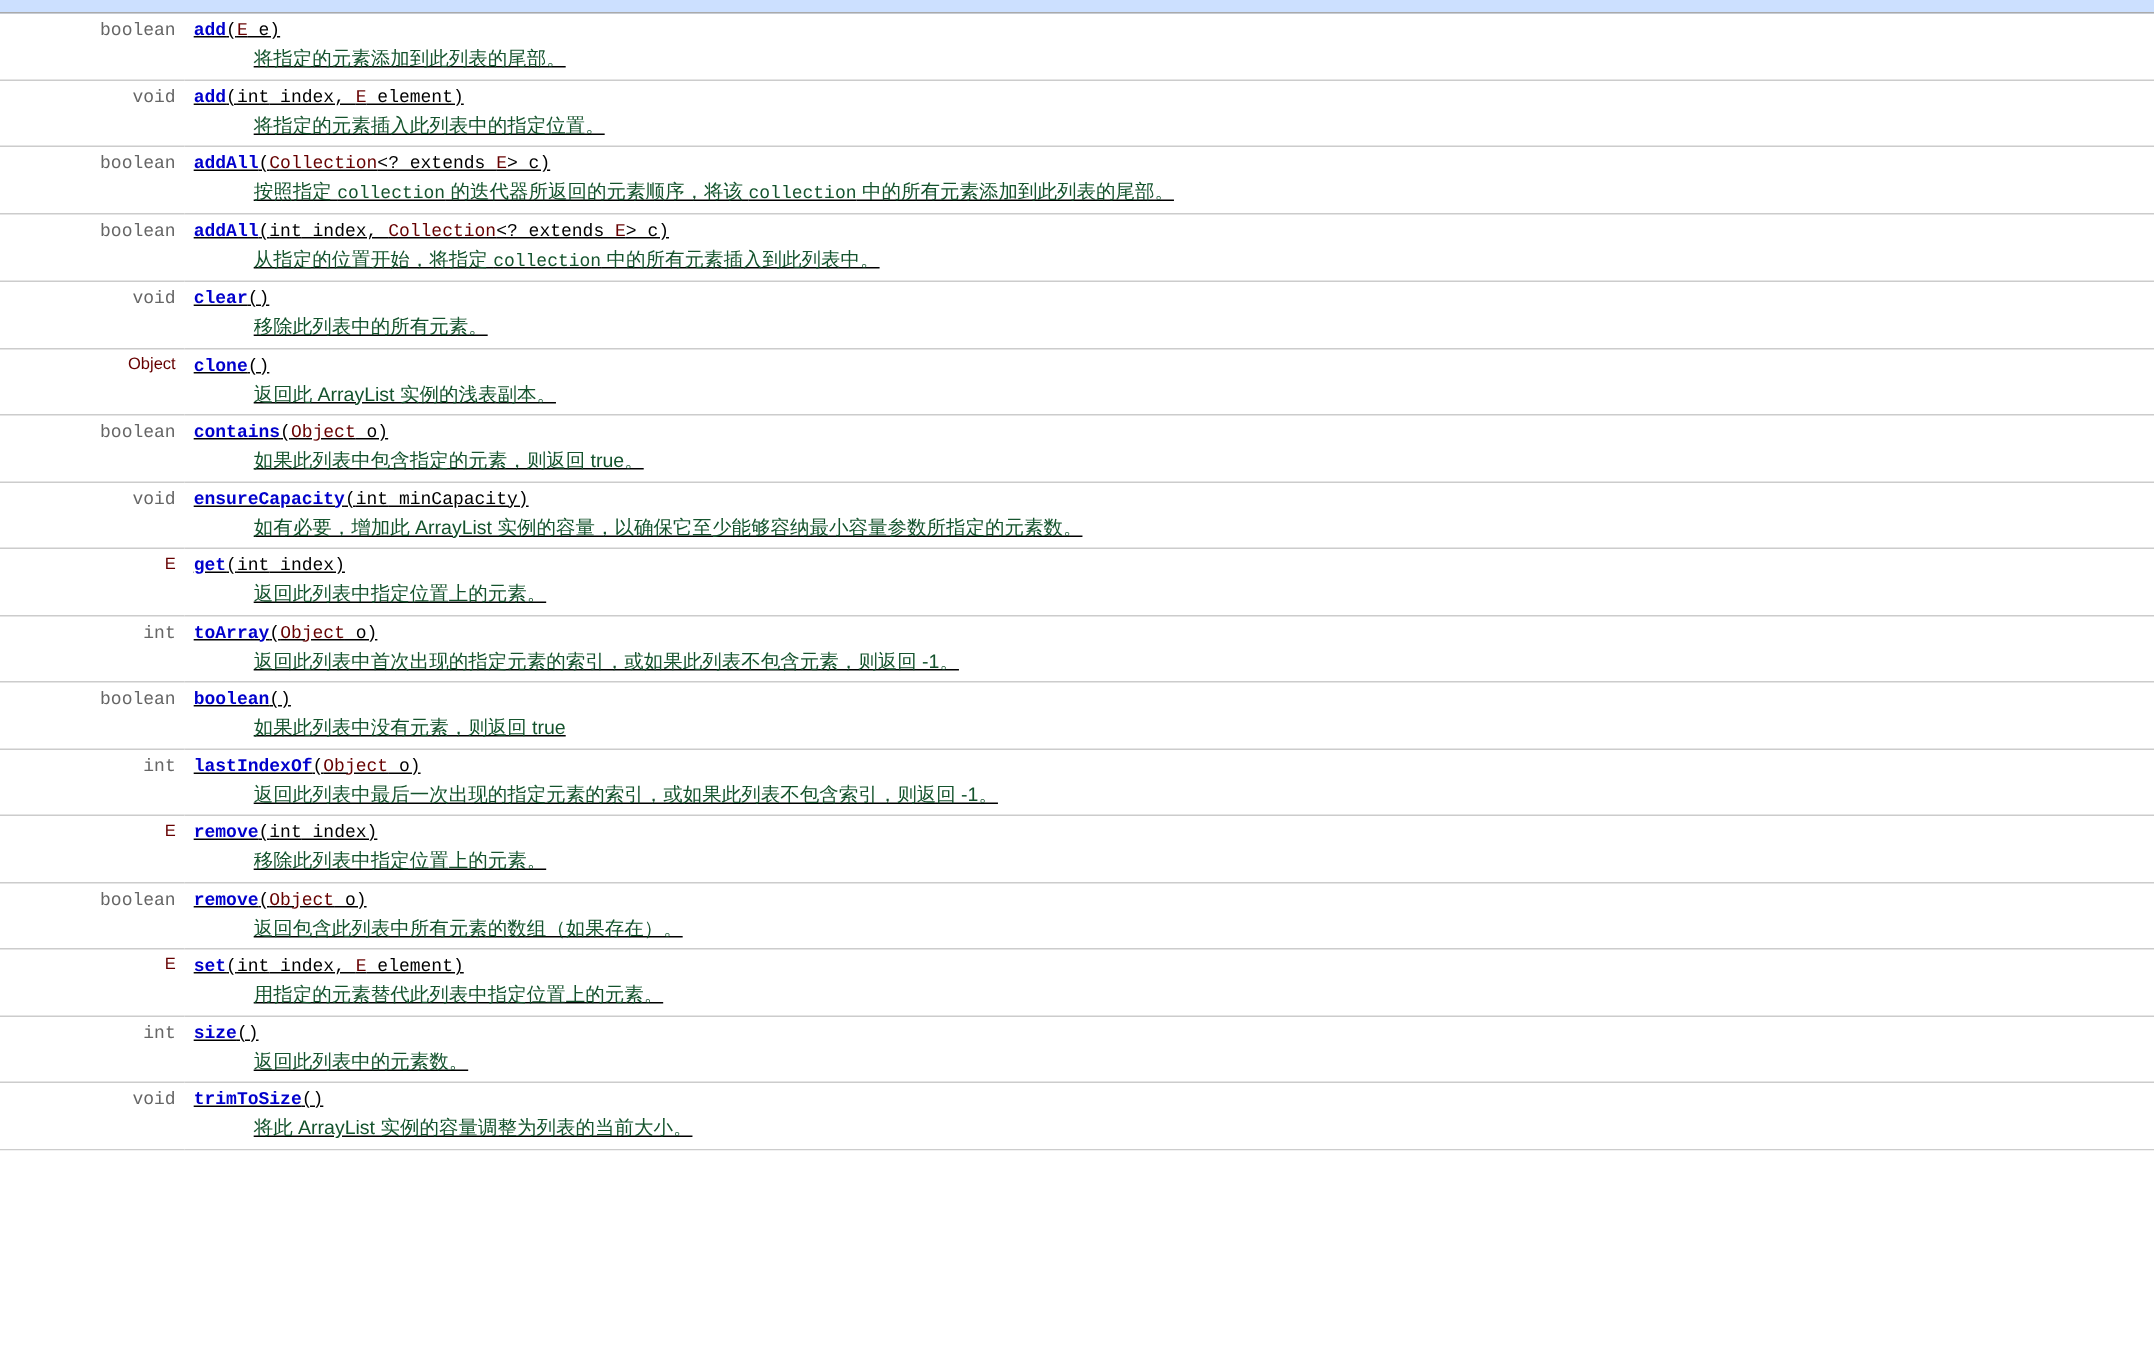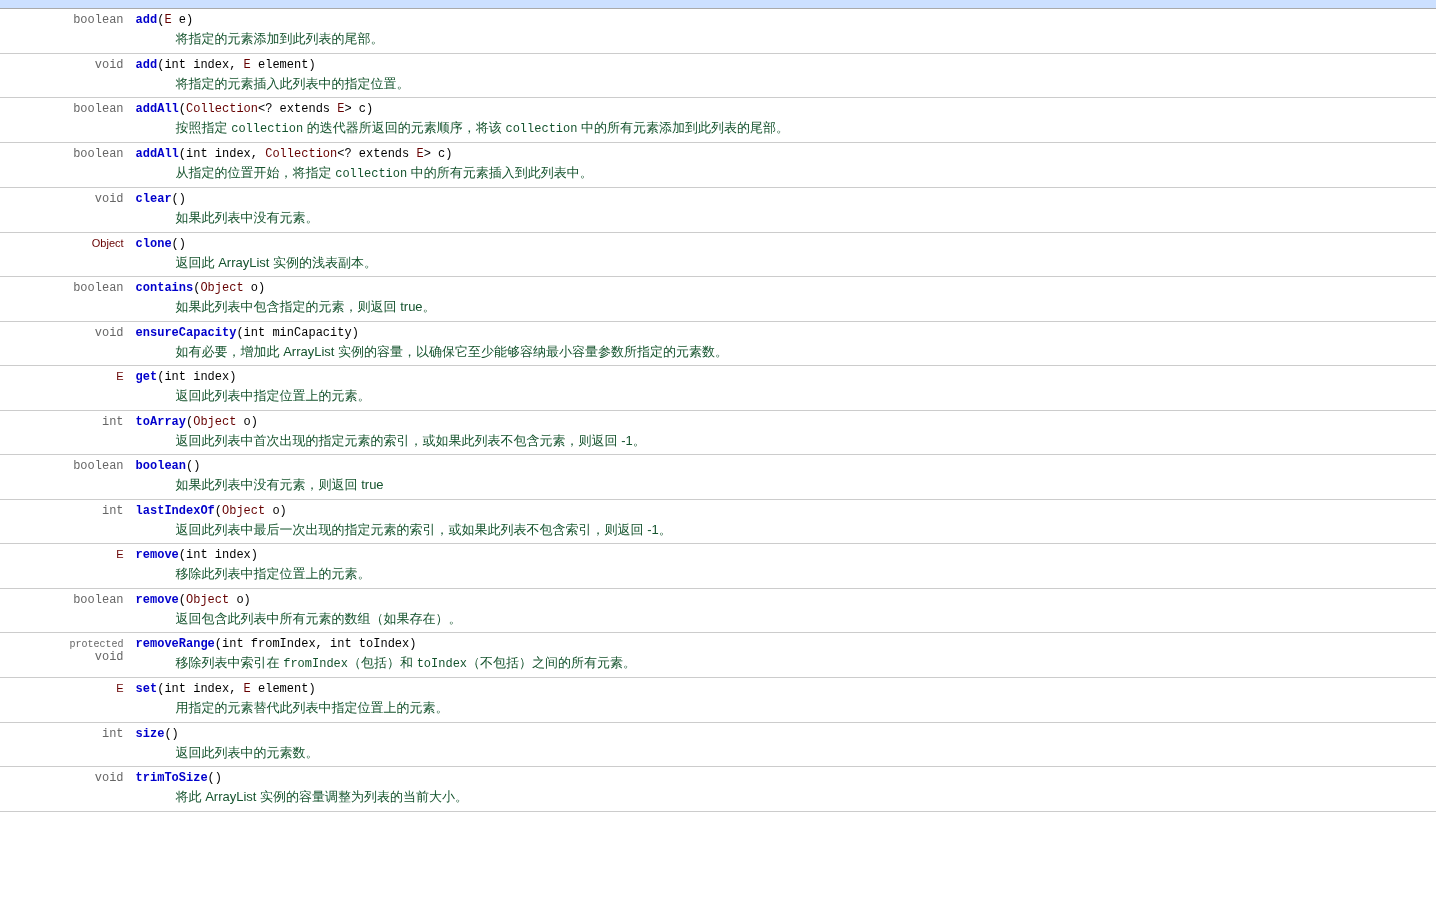--- a/index.html
+++ b/index.html
@@ -31,20 +31,21 @@
       color: #666;
       font-size: 11px;
       text-align: right;
       white-space: nowrap;
       min-width: 60px;
       padding-right: 4px;
       padding-top: 6px;
     }
     .method-cell {
       padding: 4px 6px;
+      text-decoration: underline;
     }
     .method-sig {
       font-size: 13px;
       margin-bottom: 2px;
     }
     .method-desc {
       font-size: 13px;
       color: #14532d;
       padding-left: 40px;
       line-height: 1.5;
@@ -105,21 +106,21 @@
         <td class="return-type"><span class="code-text">boolean</span></td>
         <td class="method-cell">
           <div class="method-sig code-text"><a class="method-link" href="#">addAll</a>(<span class="code-text">int</span> index, <a class="type-link" href="#">Collection</a>&lt;? extends <a class="type-link" href="#">E</a>&gt; c)</div>
           <div class="method-desc">从指定的位置开始，将指定 <span class="code-text">collection</span> 中的所有元素插入到此列表中。</div>
         </td>
       </tr>
       <tr>
         <td class="return-type"><span class="code-text">void</span></td>
         <td class="method-cell">
           <div class="method-sig code-text"><a class="method-link" href="#">clear</a>()</div>
-          <div class="method-desc">如果此列表中没有元素。</div>
+          <div class="method-desc">移除此列表中的所有元素。</div>
         </td>
       </tr>
       <tr>
         <td class="return-type"><a class="type-link" href="#">Object</a></td>
         <td class="method-cell">
           <div class="method-sig code-text"><a class="method-link" href="#">clone</a>()</div>
           <div class="method-desc">返回此 ArrayList 实例的浅表副本。</div>
         </td>
       </tr>
       <tr>
@@ -169,27 +170,20 @@
         <td class="method-cell">
           <div class="method-sig code-text"><a class="method-link" href="#">remove</a>(<span class="code-text">int</span> index)</div>
           <div class="method-desc">移除此列表中指定位置上的元素。</div>
         </td>
       </tr>
       <tr>
         <td class="return-type"><span class="code-text">boolean</span></td>
         <td class="method-cell">
           <div class="method-sig code-text"><a class="method-link" href="#">remove</a>(<a class="type-link" href="#">Object</a> o)</div>
           <div class="method-desc">返回包含此列表中所有元素的数组（如果存在）。</div>
-        </td>
-      </tr>
-      <tr>
-        <td class="return-type"><span class="modifier code-text">protected</span><br><span class="code-text">void</span></td>
-        <td class="method-cell">
-          <div class="method-sig code-text"><a class="method-link" href="#">removeRange</a>(<span class="code-text">int</span> fromIndex, <span class="code-text">int</span> toIndex)</div>
-          <div class="method-desc">移除列表中索引在 <span class="code-text">fromIndex</span>（包括）和 <span class="code-text">toIndex</span>（不包括）之间的所有元素。</div>
         </td>
       </tr>
       <tr>
         <td class="return-type"><a class="type-link" href="#">E</a></td>
         <td class="method-cell">
           <div class="method-sig code-text"><a class="method-link" href="#">set</a>(<span class="code-text">int</span> index, <a class="type-link" href="#">E</a> element)</div>
           <div class="method-desc">用指定的元素替代此列表中指定位置上的元素。</div>
         </td>
       </tr>
       <tr>

